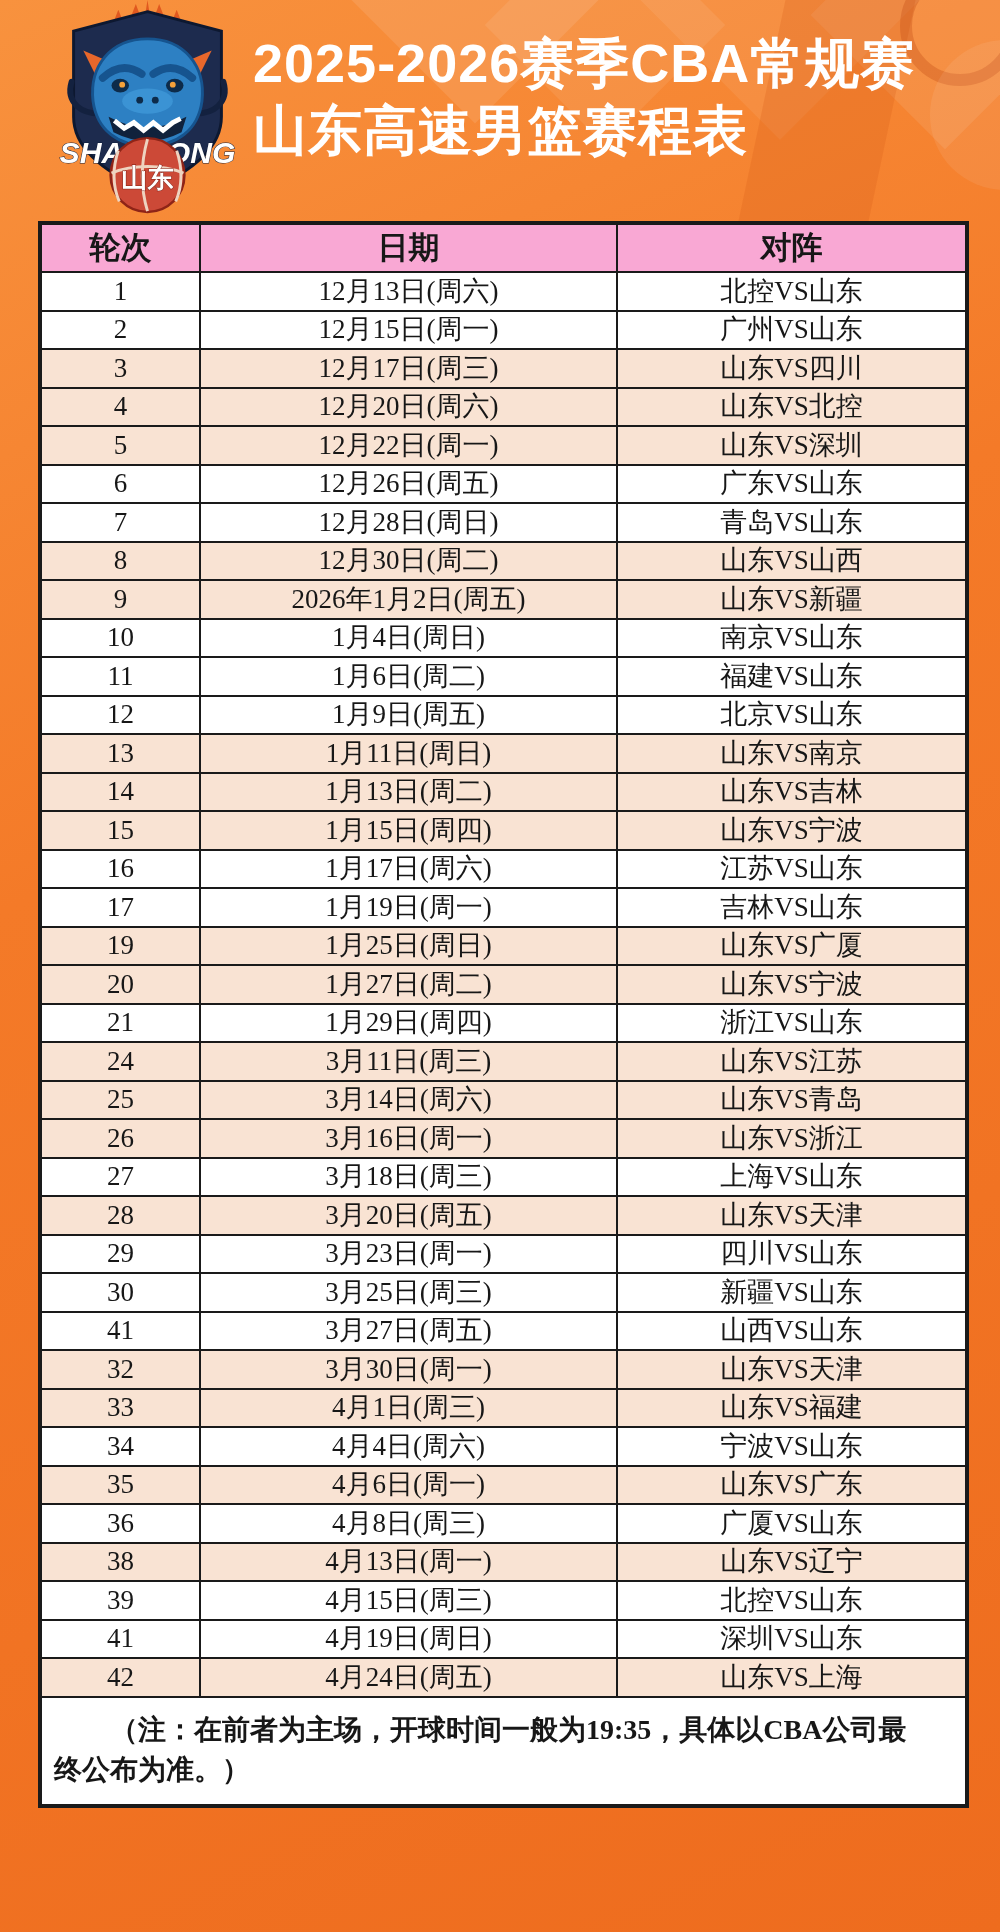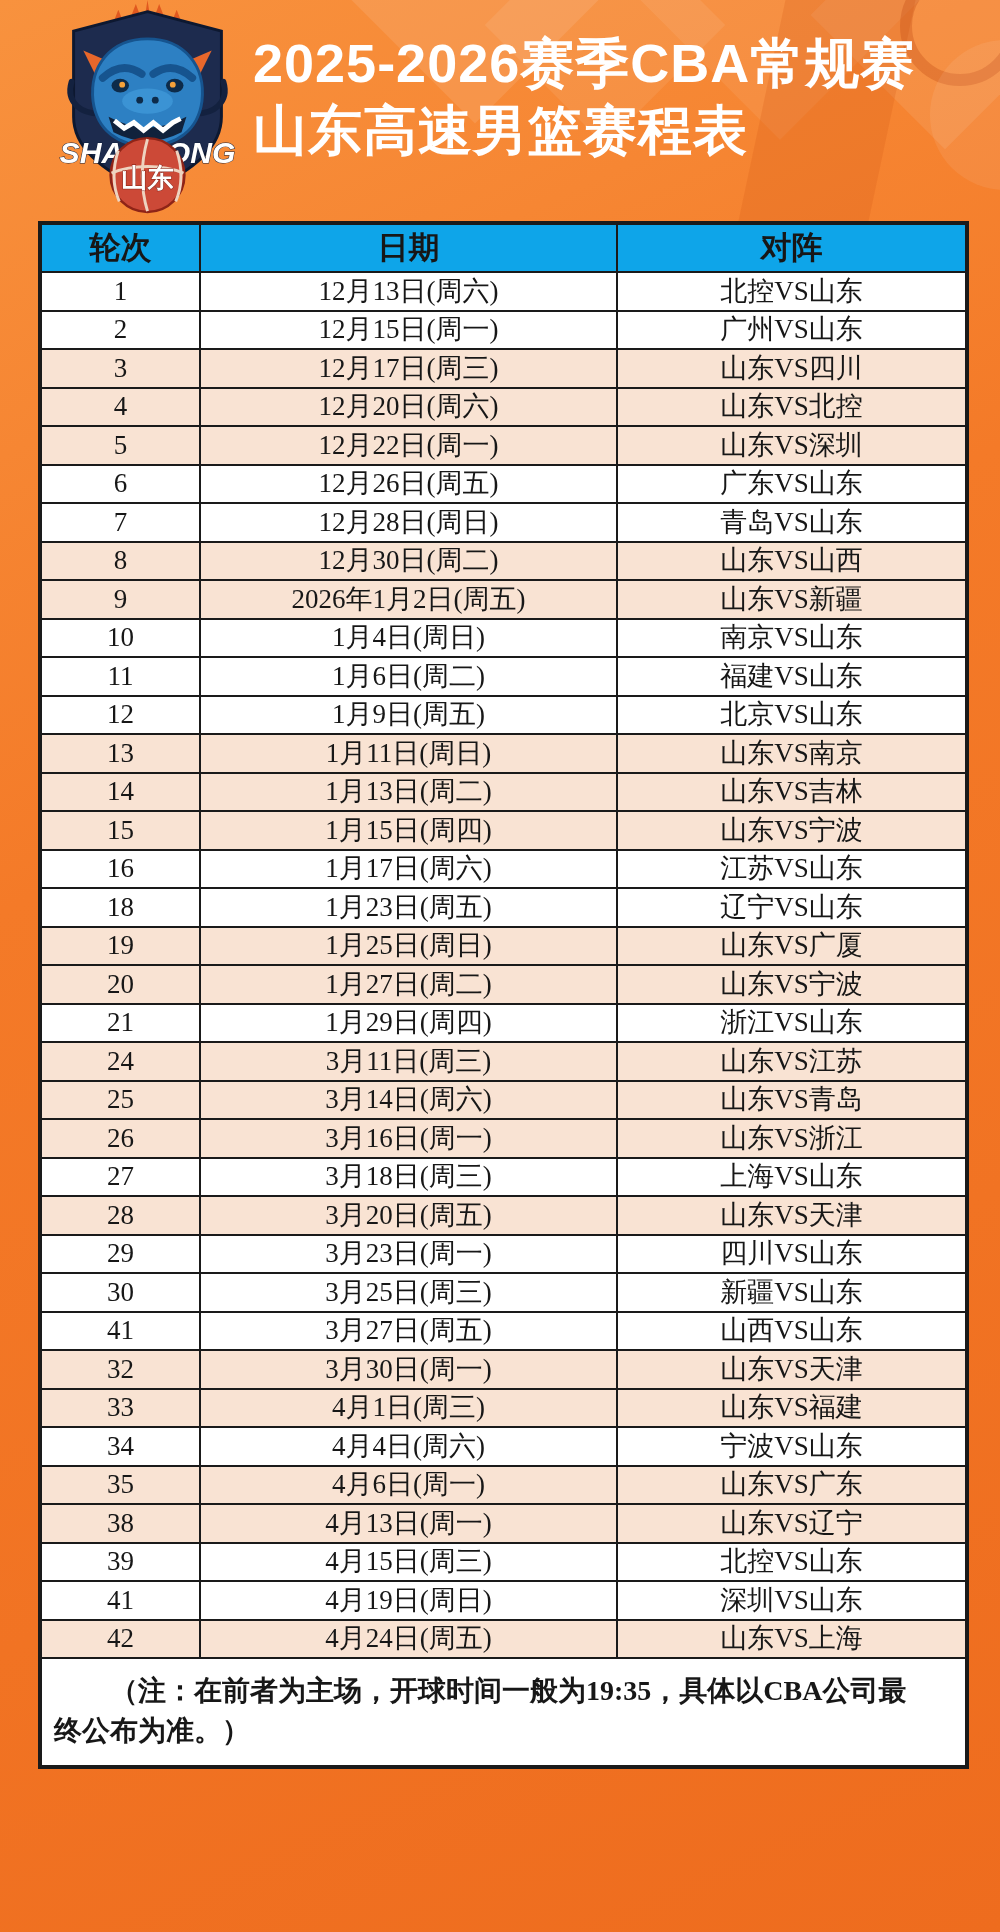--- a/index.html
+++ b/index.html
@@ -41,21 +41,21 @@
     border-collapse:collapse;table-layout:fixed;background:#ffffff;
     border:4px solid var(--border);
   }
   .sched th,.sched td{
     border:2.5px solid var(--border);
     text-align:center;vertical-align:middle;padding:0;
     color:var(--cell-text);
   }
   .sched th{
     height:46px;font-size:31px;font-weight:700;
-    font-family:"Liberation Sans",sans-serif;background:#0ea5e9;
+    font-family:"Liberation Sans",sans-serif;background:#f9a8d4;
   }
   .sched tbody td{
     height:36.5px;font-size:27px;line-height:1;
     font-family:"Liberation Serif","DejaVu Serif",serif;background:var(--row-bg);
   }
   .sched tbody tr.home td{background:var(--home-bg);}
   .sched td.note-cell{
     text-align:left;font-family:"Liberation Serif","DejaVu Serif",serif;
     font-size:28px;line-height:40px;font-weight:600;
     padding:12px 46px 14px 12px;text-indent:2em;background:#ffffff;
@@ -204,23 +204,23 @@
         <td>15</td>
         <td>1月15日(周四)</td>
         <td>山东VS宁波</td>
       </tr>
       <tr>
         <td>16</td>
         <td>1月17日(周六)</td>
         <td>江苏VS山东</td>
       </tr>
       <tr>
-        <td>18</td>
-        <td>1月23日(周五)</td>
-        <td>辽宁VS山东</td>
+        <td>17</td>
+        <td>1月19日(周一)</td>
+        <td>吉林VS山东</td>
       </tr>
       <tr class="home">
         <td>19</td>
         <td>1月25日(周日)</td>
         <td>山东VS广厦</td>
       </tr>
       <tr class="home">
         <td>20</td>
         <td>1月27日(周二)</td>
         <td>山东VS宁波</td>
@@ -282,20 +282,25 @@
       </tr>
       <tr>
         <td>34</td>
         <td>4月4日(周六)</td>
         <td>宁波VS山东</td>
       </tr>
       <tr class="home">
         <td>35</td>
         <td>4月6日(周一)</td>
         <td>山东VS广东</td>
+      </tr>
+      <tr>
+        <td>36</td>
+        <td>4月8日(周三)</td>
+        <td>广厦VS山东</td>
       </tr>
       <tr class="home">
         <td>38</td>
         <td>4月13日(周一)</td>
         <td>山东VS辽宁</td>
       </tr>
       <tr>
         <td>39</td>
         <td>4月15日(周三)</td>
         <td>北控VS山东</td>

